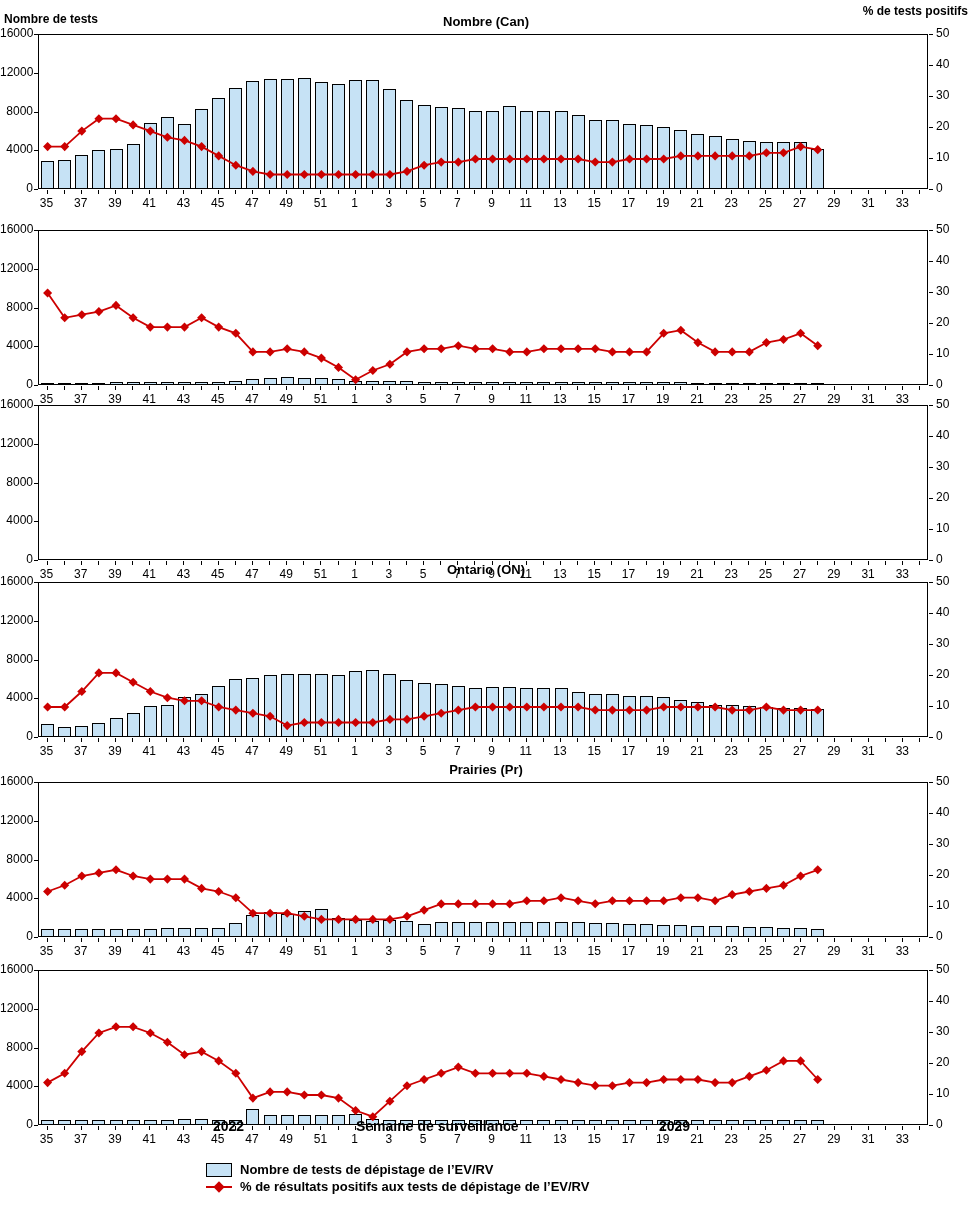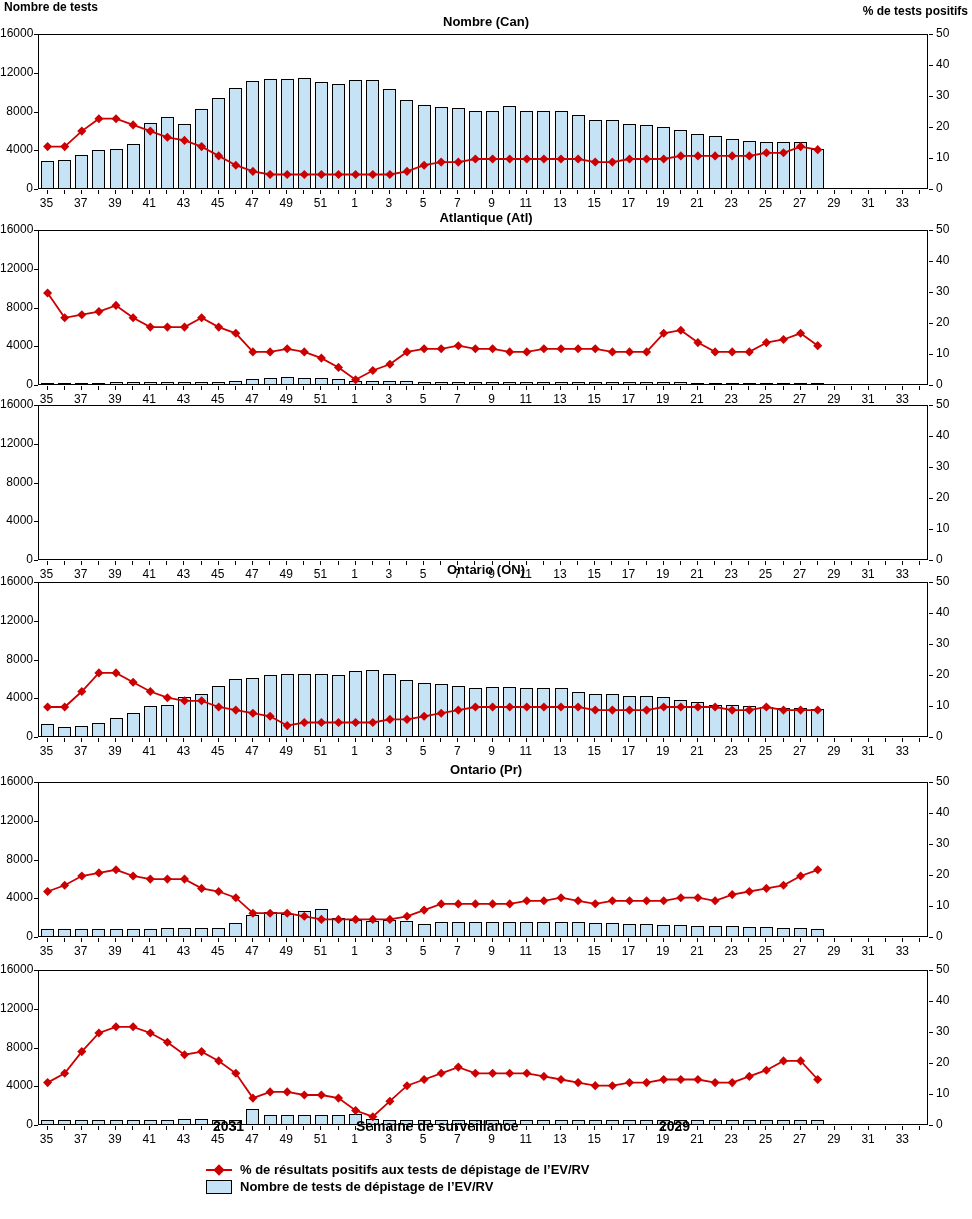--- a/index.html
+++ b/index.html
@@ -122,21 +122,21 @@
     position: absolute;
     left: 0; top: 0;
     overflow: visible;
   }
 </style>
 </head>
 <body>
 
 <div id="root">
 
-  <div class="axis-title" style="left:4px; top:0;">Nombre de tests</div>
+  <div class="axis-title" style="left:4px; top:12px;">Nombre de tests</div>
   <div class="axis-title" style="right:4px; top:4px; text-align:right;">% de tests positifs</div>
 
   <div id="panels">
       <div class="panel" style="top: 14px; height: 205px;">
         <div class="panel-title">Nombre (Can)</div>
         <div class="plot" style="top: 20px; height: 155px;">
           <div class="bar" style="height: 27.125px; left: 2.05385px; width: 13.0077px;"></div>
           <div class="bar" style="height: 28.0938px; left: 19.1692px; width: 13.0077px;"></div>
           <div class="bar" style="height: 32.9375px; left: 36.2846px; width: 13.0077px;"></div>
           <div class="bar" style="height: 37.7812px; left: 53.4px; width: 13.0077px;"></div>
@@ -327,21 +327,20 @@
         <div class="xtick-label" style="left: 833.865px; top: 182px;">29</div>
         <div class="tickmark" style="left: 850.981px; top: 176px; width: 1px; height: 4px;"></div>
         <div class="tickmark" style="left: 868.096px; top: 176px; width: 1px; height: 4px;"></div>
         <div class="xtick-label" style="left: 868.096px; top: 182px;">31</div>
         <div class="tickmark" style="left: 885.212px; top: 176px; width: 1px; height: 4px;"></div>
         <div class="tickmark" style="left: 902.327px; top: 176px; width: 1px; height: 4px;"></div>
         <div class="xtick-label" style="left: 902.327px; top: 182px;">33</div>
         <div class="tickmark" style="left: 919.442px; top: 176px; width: 1px; height: 4px;"></div>
       </div>
       <div class="panel" style="top: 210px; height: 205px;">
-        <div class="panel-title">Atlantique (Atl)</div>
         <div class="plot" style="top: 20px; height: 155px;">
           <div class="bar" style="height: 1.25937px; left: 2.05385px; width: 13.0077px;"></div>
           <div class="bar" style="height: 1.25937px; left: 19.1692px; width: 13.0077px;"></div>
           <div class="bar" style="height: 1.45312px; left: 36.2846px; width: 13.0077px;"></div>
           <div class="bar" style="height: 1.45312px; left: 53.4px; width: 13.0077px;"></div>
           <div class="bar" style="height: 1.9375px; left: 70.5154px; width: 13.0077px;"></div>
           <div class="bar" style="height: 1.64688px; left: 87.6308px; width: 13.0077px;"></div>
           <div class="bar" style="height: 2.03437px; left: 104.746px; width: 13.0077px;"></div>
           <div class="bar" style="height: 2.03437px; left: 121.862px; width: 13.0077px;"></div>
           <div class="bar" style="height: 2.22812px; left: 138.977px; width: 13.0077px;"></div>
@@ -832,21 +831,21 @@
         <div class="xtick-label" style="left: 833.865px; top: 182px;">29</div>
         <div class="tickmark" style="left: 850.981px; top: 176px; width: 1px; height: 4px;"></div>
         <div class="tickmark" style="left: 868.096px; top: 176px; width: 1px; height: 4px;"></div>
         <div class="xtick-label" style="left: 868.096px; top: 182px;">31</div>
         <div class="tickmark" style="left: 885.212px; top: 176px; width: 1px; height: 4px;"></div>
         <div class="tickmark" style="left: 902.327px; top: 176px; width: 1px; height: 4px;"></div>
         <div class="xtick-label" style="left: 902.327px; top: 182px;">33</div>
         <div class="tickmark" style="left: 919.442px; top: 176px; width: 1px; height: 4px;"></div>
       </div>
       <div class="panel" style="top: 762px; height: 205px;">
-        <div class="panel-title">Ontario (Pr)</div>
+        <div class="panel-title">Prairies (Pr)</div>
         <div class="plot" style="top: 20px; height: 155px;">
           <div class="bar" style="height: 6.78125px; left: 2.05385px; width: 13.0077px;"></div>
           <div class="bar" style="height: 6.78125px; left: 19.1692px; width: 13.0077px;"></div>
           <div class="bar" style="height: 6.78125px; left: 36.2846px; width: 13.0077px;"></div>
           <div class="bar" style="height: 6.78125px; left: 53.4px; width: 13.0077px;"></div>
           <div class="bar" style="height: 7.26562px; left: 70.5154px; width: 13.0077px;"></div>
           <div class="bar" style="height: 7.26562px; left: 87.6308px; width: 13.0077px;"></div>
           <div class="bar" style="height: 7.45937px; left: 104.746px; width: 13.0077px;"></div>
           <div class="bar" style="height: 7.65313px; left: 121.862px; width: 13.0077px;"></div>
           <div class="bar" style="height: 7.75px; left: 138.977px; width: 13.0077px;"></div>
@@ -1232,28 +1231,28 @@
         <div class="tickmark" style="left: 850.981px; top: 176px; width: 1px; height: 4px;"></div>
         <div class="tickmark" style="left: 868.096px; top: 176px; width: 1px; height: 4px;"></div>
         <div class="xtick-label" style="left: 868.096px; top: 182px;">31</div>
         <div class="tickmark" style="left: 885.212px; top: 176px; width: 1px; height: 4px;"></div>
         <div class="tickmark" style="left: 902.327px; top: 176px; width: 1px; height: 4px;"></div>
         <div class="xtick-label" style="left: 902.327px; top: 182px;">33</div>
         <div class="tickmark" style="left: 919.442px; top: 176px; width: 1px; height: 4px;"></div>
       </div>
     </div>
 
-  <div class="year-label" style="left:213px; top:1118px;">2031</div>
+  <div class="year-label" style="left:213px; top:1118px;">2022</div>
   <div class="x-axis-label" style="left:356px; top:1118px;">Semaine de surveillance</div>
   <div class="year-label" style="left:659px; top:1118px;">2029</div>
 
   <div class="legend" style="top:1160px;">
     <div class="legend-row" style="padding-left:206px;">
+      <span class="legend-swatch-bar"></span>
+      <span>Nombre de tests de dépistage de l’EV/RV</span>
+    </div>
+    <div class="legend-row" style="padding-left:206px;">
       <span class="legend-swatch-line"></span>
       <span>% de résultats positifs aux tests de dépistage de l’EV/RV</span>
-    </div>
-    <div class="legend-row" style="padding-left:206px;">
-      <span class="legend-swatch-bar"></span>
-      <span>Nombre de tests de dépistage de l’EV/RV</span>
     </div>
   </div>
 
 </div>
 
 </body></html>

